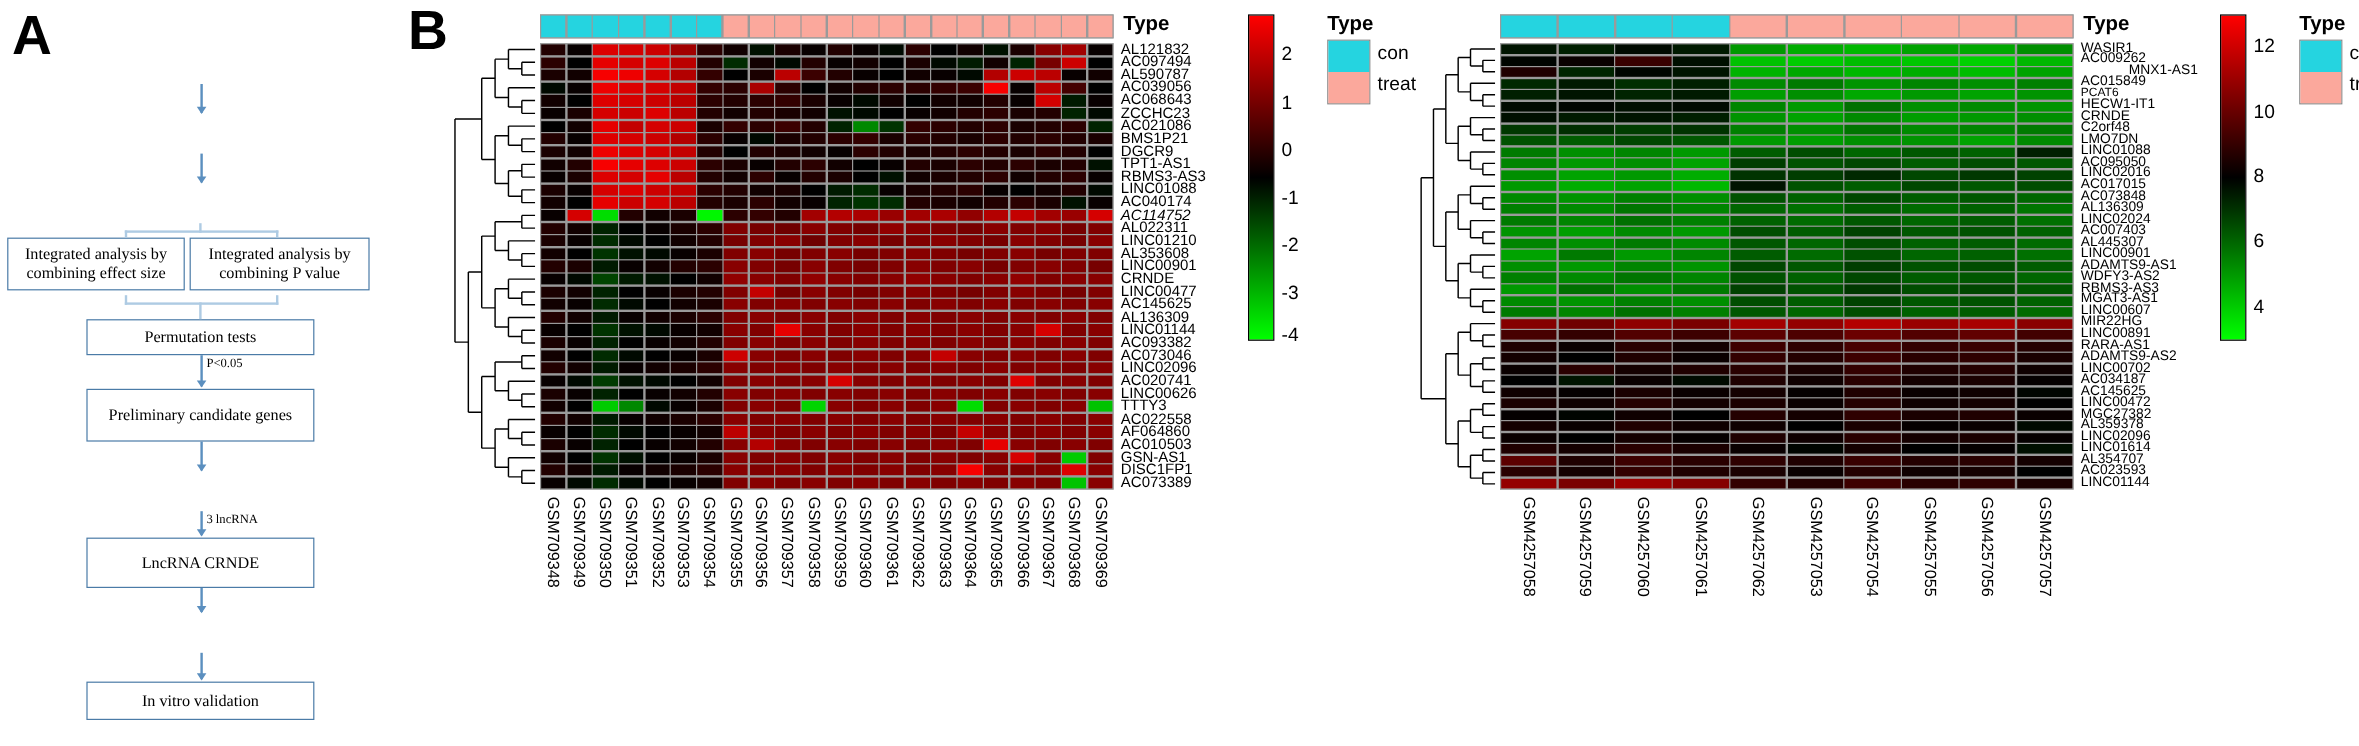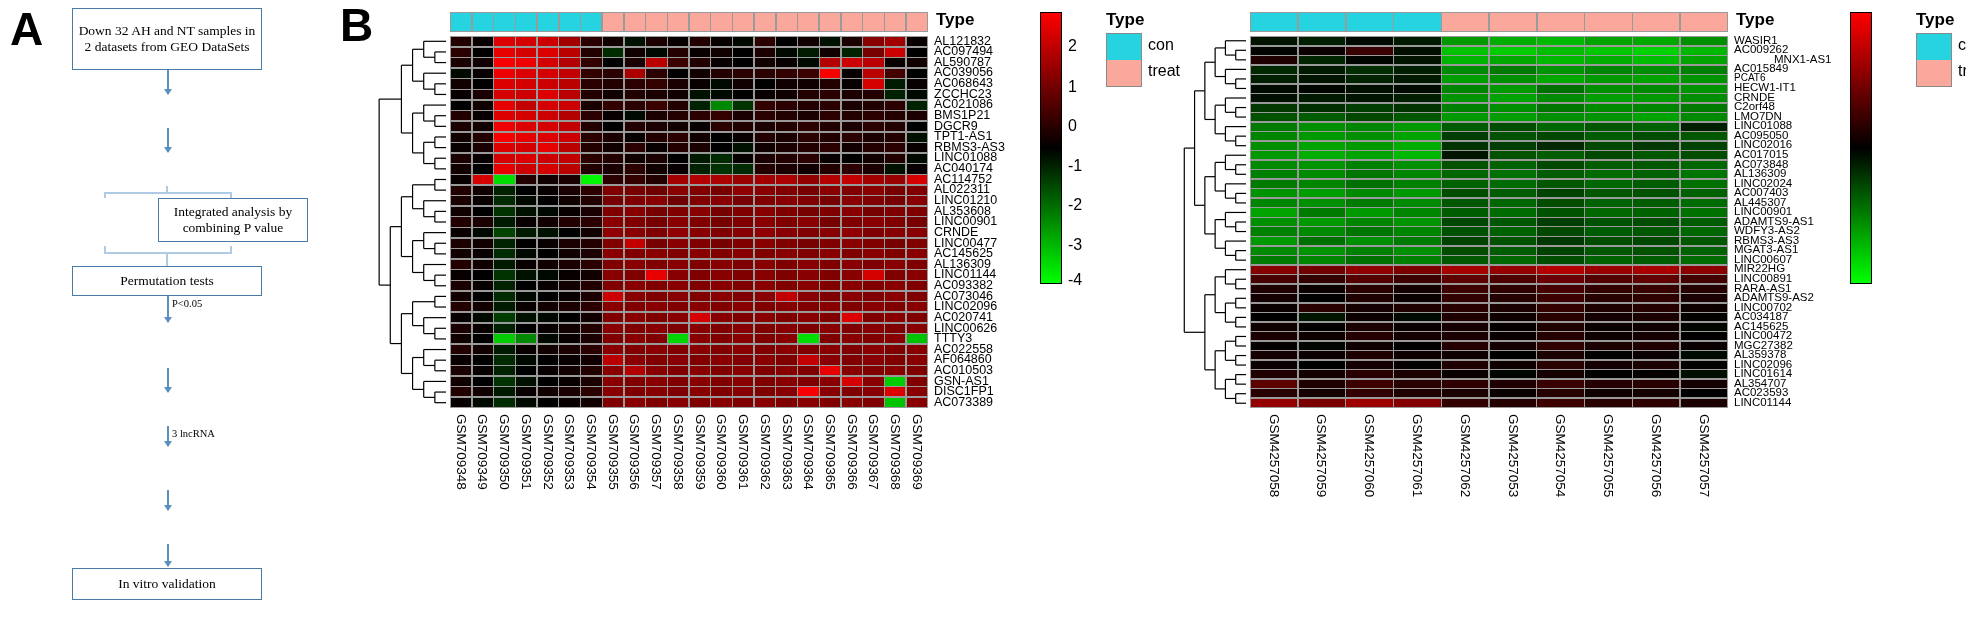--- a/index.html
+++ b/index.html
@@ -110,28 +110,34 @@
     font-size: 16px; color: #000; height: 26px; line-height: 26px;
   }
 </style>
 </head>
 <body>
 
 <div id="root">
 
   <div id="panelA">
     <div class="panel-letter" style="left:10px; top:6px;">A</div>
-  <div class="fc-box" style="left: 72px; top: 8px; width: 190px; height: 62px;">
-        <span>Down 32 AH and NT samples in 2 datasets from GEO DataSets</span>
+      <div class="fc-box" style="left: 6px; top: 198px; width: 148px; height: 44px;">
+        <span>Integrated analysis by combining effect size</span>
       </div>
       <div class="fc-box" style="left: 72px; top: 266px; width: 190px; height: 30px;">
         <span>Permutation tests</span>
       </div>
       <div class="fc-box" style="left: 158px; top: 198px; width: 150px; height: 44px;">
         <span>Integrated analysis by combining P value</span>
+      </div>
+      <div class="fc-box" style="left: 72px; top: 324px; width: 190px; height: 44px;">
+        <span>Preliminary candidate genes</span>
+      </div>
+      <div class="fc-box" style="left: 72px; top: 448px; width: 190px; height: 42px;">
+        <span>LncRNA CRNDE</span>
       </div>
       <div class="fc-box" style="left: 72px; top: 568px; width: 190px; height: 32px;">
         <span>In vitro validation</span>
       </div>
       <div class="fc-arrow" style="left: 167px; top: 70px; height: 24px;"></div>
       <div class="fc-arrow" style="left: 167px; top: 128px; height: 24px;"></div>
       <div class="fc-arrow" style="left: 167px; top: 296px; height: 26px;"></div>
       <div class="fc-arrow" style="left: 167px; top: 368px; height: 24px;"></div>
       <div class="fc-arrow" style="left: 167px; top: 426px; height: 20px;"></div>
       <div class="fc-arrow" style="left: 167px; top: 490px; height: 20px;"></div>
@@ -1058,21 +1064,21 @@
         <div class="row-label" style="position: absolute; top: 30.45px; left: 0px; font-size: 12.5px;">AC039056</div>
         <div class="row-label" style="position: absolute; top: 41.0786px; left: 0px; font-size: 12.5px;">AC068643</div>
         <div class="row-label" style="position: absolute; top: 51.7071px; left: 0px; font-size: 12.5px;">ZCCHC23</div>
         <div class="row-label" style="position: absolute; top: 62.3357px; left: 0px; font-size: 12.5px;">AC021086</div>
         <div class="row-label" style="position: absolute; top: 72.9643px; left: 0px; font-size: 12.5px;">BMS1P21</div>
         <div class="row-label" style="position: absolute; top: 83.5929px; left: 0px; font-size: 12.5px;">DGCR9</div>
         <div class="row-label" style="position: absolute; top: 94.2214px; left: 0px; font-size: 12.5px;">TPT1-AS1</div>
         <div class="row-label" style="position: absolute; top: 104.85px; left: 0px; font-size: 12.5px;">RBMS3-AS3</div>
         <div class="row-label" style="position: absolute; top: 115.479px; left: 0px; font-size: 12.5px;">LINC01088</div>
         <div class="row-label" style="position: absolute; top: 126.107px; left: 0px; font-size: 12.5px;">AC040174</div>
-        <div class="row-label" style="position: absolute; top: 136.736px; left: 0px; font-size: 12.5px;">AC114752</div>
+        <div class="row-label" style="position: absolute; top: 136.736px; left: 0px; font-size: 12.5px; font-style: italic;">AC114752</div>
         <div class="row-label" style="position: absolute; top: 147.364px; left: 0px; font-size: 12.5px;">AL022311</div>
         <div class="row-label" style="position: absolute; top: 157.993px; left: 0px; font-size: 12.5px;">LINC01210</div>
         <div class="row-label" style="position: absolute; top: 168.621px; left: 0px; font-size: 12.5px;">AL353608</div>
         <div class="row-label" style="position: absolute; top: 179.25px; left: 0px; font-size: 12.5px;">LINC00901</div>
         <div class="row-label" style="position: absolute; top: 189.879px; left: 0px; font-size: 12.5px;">CRNDE</div>
         <div class="row-label" style="position: absolute; top: 200.507px; left: 0px; font-size: 12.5px;">LINC00477</div>
         <div class="row-label" style="position: absolute; top: 211.136px; left: 0px; font-size: 12.5px;">AC145625</div>
         <div class="row-label" style="position: absolute; top: 221.764px; left: 0px; font-size: 12.5px;">AL136309</div>
         <div class="row-label" style="position: absolute; top: 232.393px; left: 0px; font-size: 12.5px;">LINC01144</div>
         <div class="row-label" style="position: absolute; top: 243.021px; left: 0px; font-size: 12.5px;">AC093382</div>
@@ -1705,20 +1711,27 @@
         <div class="col-label" style="left: 126.25px; top: 0px; font-size: 13.5px;">GSM4257060</div>
         <div class="col-label" style="left: 174.05px; top: 0px; font-size: 13.5px;">GSM4257061</div>
         <div class="col-label" style="left: 221.85px; top: 0px; font-size: 13.5px;">GSM4257062</div>
         <div class="col-label" style="left: 269.65px; top: 0px; font-size: 13.5px;">GSM4257053</div>
         <div class="col-label" style="left: 317.45px; top: 0px; font-size: 13.5px;">GSM4257054</div>
         <div class="col-label" style="left: 365.25px; top: 0px; font-size: 13.5px;">GSM4257055</div>
         <div class="col-label" style="left: 413.05px; top: 0px; font-size: 13.5px;">GSM4257056</div>
         <div class="col-label" style="left: 460.85px; top: 0px; font-size: 13.5px;">GSM4257057</div>
       </div>
       <div class="cbar" style="left: 700px; top: 12px; width: 22px; height: 272px; background: linear-gradient(rgb(255, 0, 0) 0%, rgb(0, 0, 0) 50%, rgb(0, 255, 0) 100%);"></div>
+      <div class="cbar-ticks" style="left: 728px; top: 12px; height: 272px; width: 46px;">
+        <div class="cbar-tick" style="top: 19.2px; left: 0px;">12</div>
+        <div class="cbar-tick" style="top: 73.6px; left: 0px;">10</div>
+        <div class="cbar-tick" style="top: 128px; left: 0px;">8</div>
+        <div class="cbar-tick" style="top: 182.4px; left: 0px;">6</div>
+        <div class="cbar-tick" style="top: 236.8px; left: 0px;">4</div>
+      </div>
       <div class="legend-box" style="left: 766px; top: 10px;">
         <div class="legend-title">Type</div>
         <div class="legend-swatches">
           <span class="legend-sw" style="background: rgb(37, 212, 224);"></span>
           <span class="legend-sw" style="background: rgb(251, 168, 156);"></span>
         </div>
         <div class="legend-labels">
           <div class="legend-label">con</div>
           <div class="legend-label">treat</div>
         </div>

